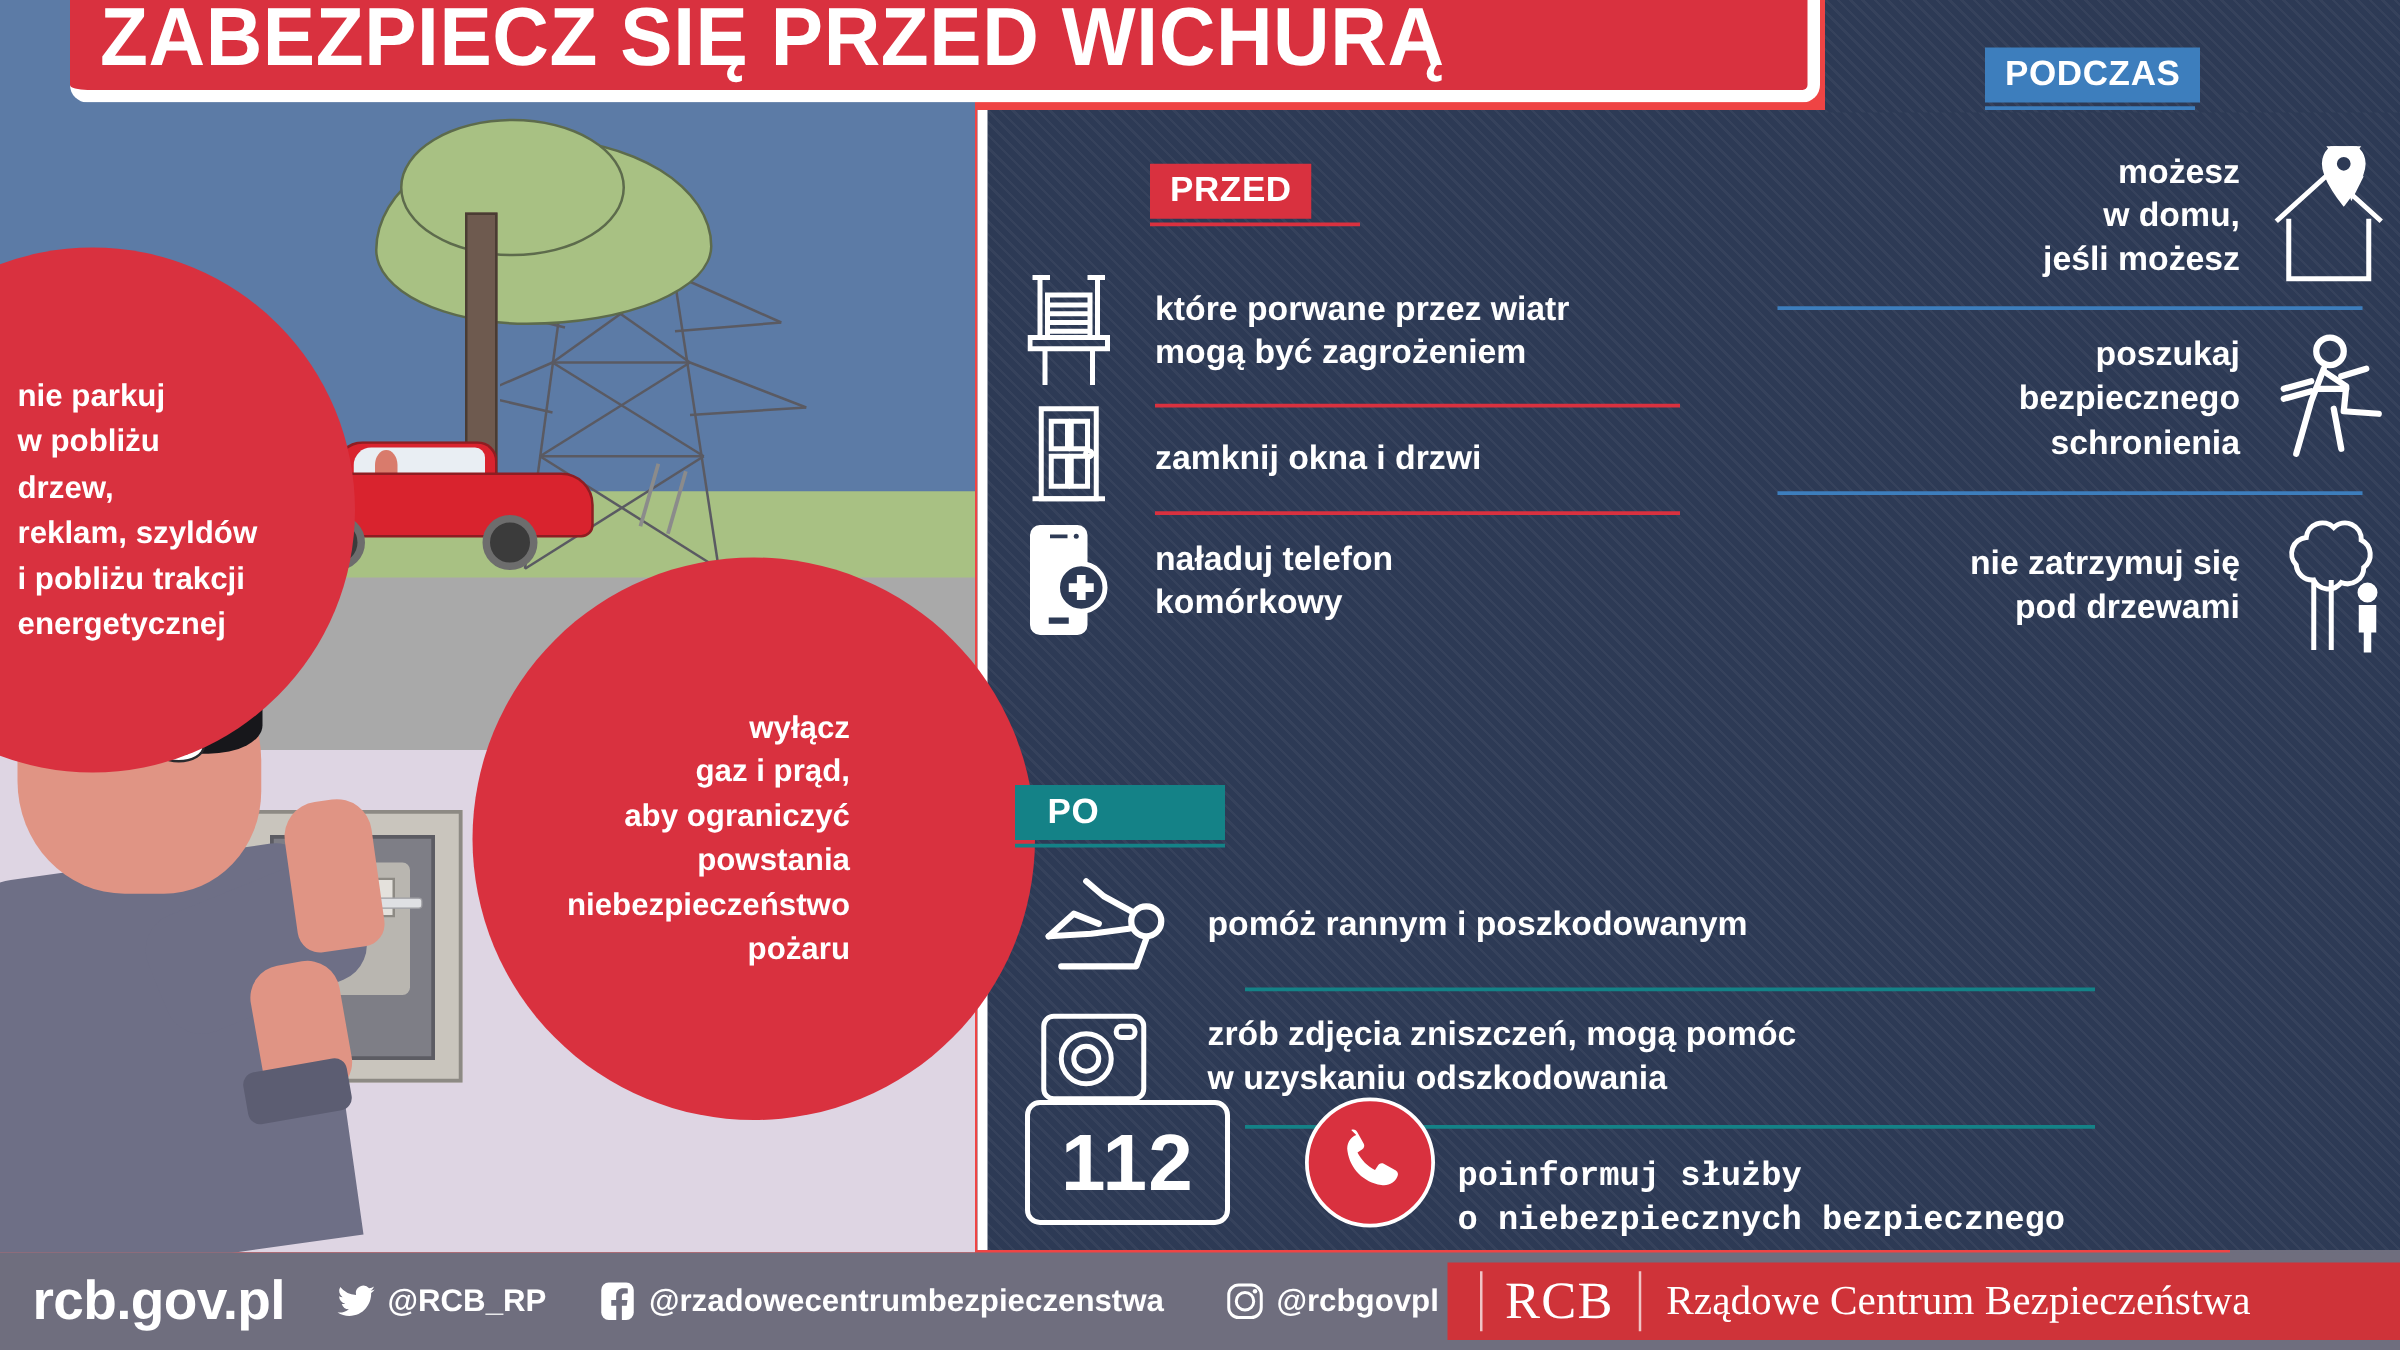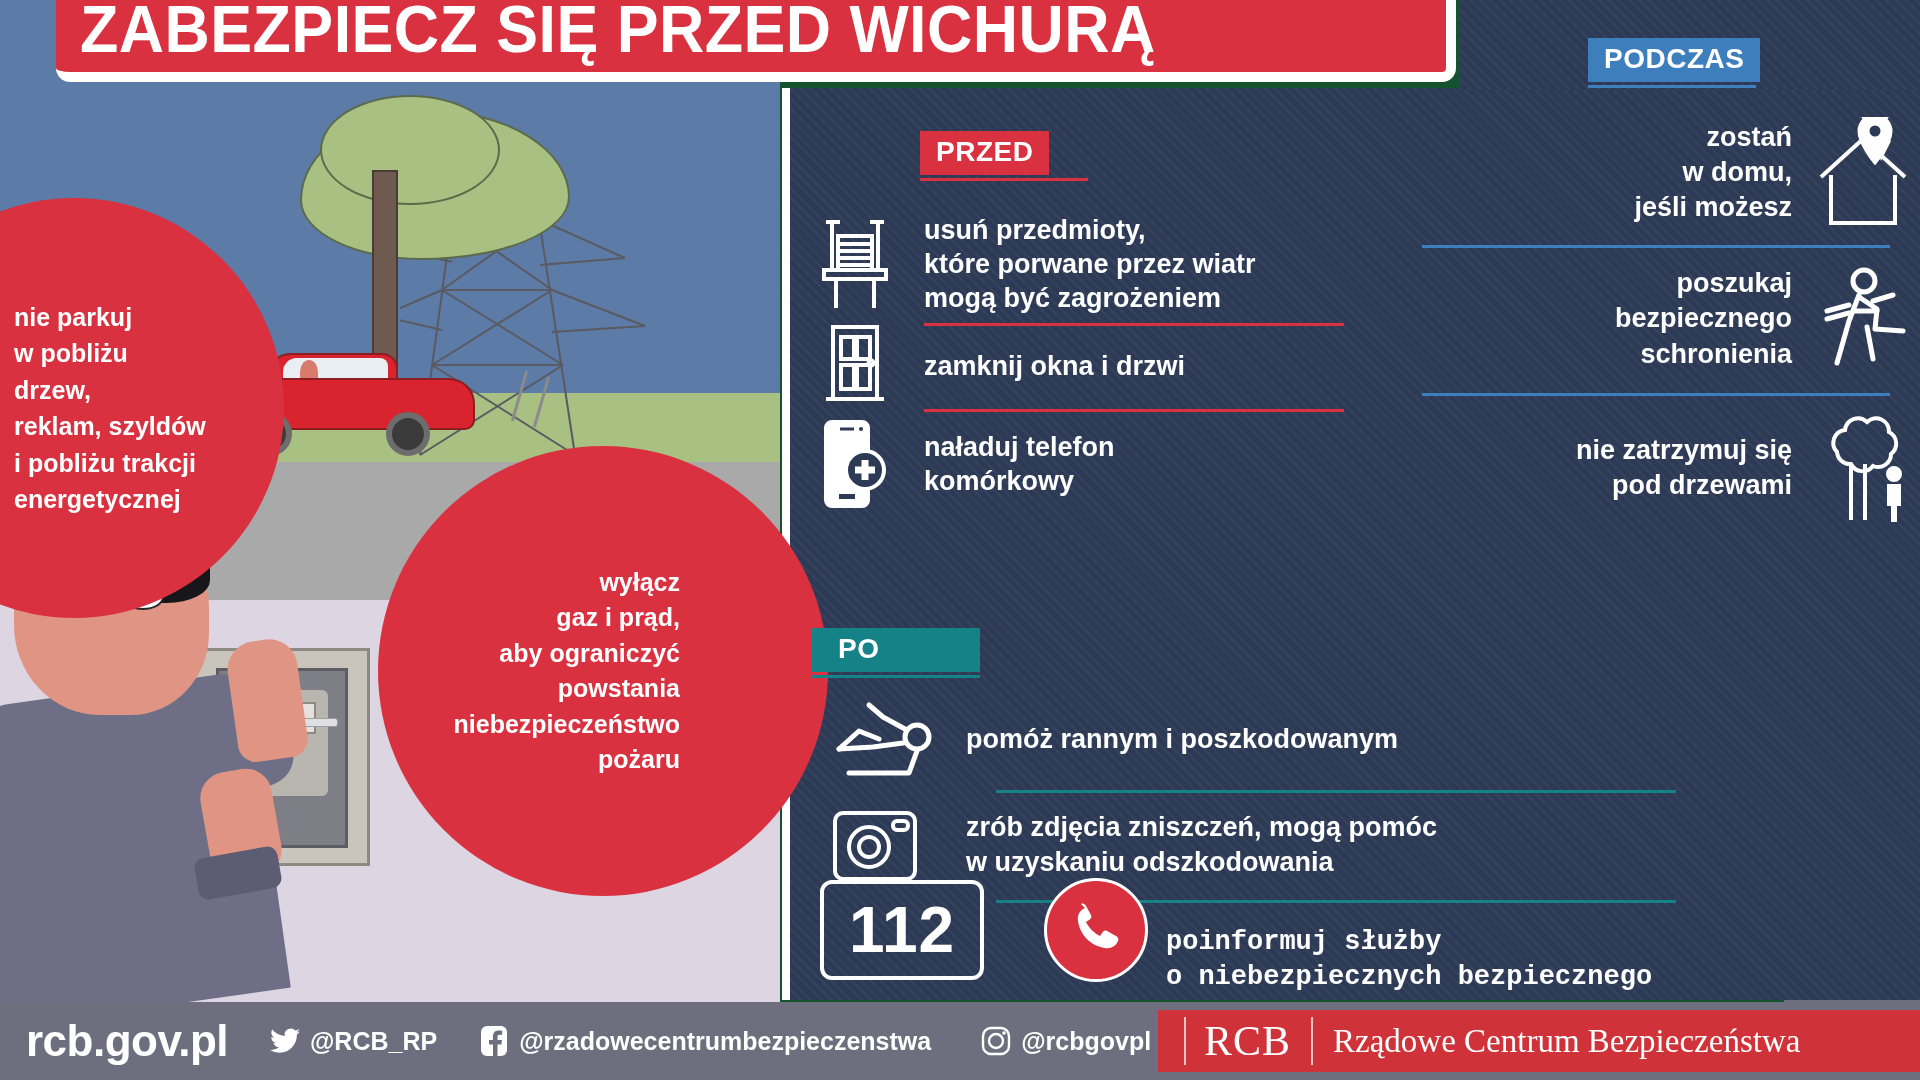--- a/index.html
+++ b/index.html
@@ -5,21 +5,21 @@
   * { box-sizing: border-box; margin: 0; padding: 0; }
   html, body {
     width: 1920px; height: 1080px;
     font-family: "Liberation Sans", sans-serif;
     overflow: hidden;
     background: #6f6e7e;
   }
   #poster {
     position: relative;
     width: 1784px; height: 1080px;
-    background: #14532d;
+    background: #ef4444;
   }
 
   
   #left-panel {
     position: absolute; left: 0; top: 0;
     width: 780px; height: 1002px;
     overflow: hidden;
   }
   .sky {
     position: absolute; left: 0; top: 0;
@@ -535,21 +535,20 @@
         <svg width="66" height="92" viewBox="0 0 66 92" fill="none" stroke="#ffffff" stroke-width="4">
           <path d="M10 4 v46 M56 4 v46"></path>
           <path d="M4 4 h14 M48 4 h14"></path>
           <rect x="16" y="18" width="34" height="34"></rect>
           <path d="M16 26 h34 M16 33 h34 M16 40 h34 M16 47 h34"></path>
           <rect x="2" y="52" width="62" height="9"></rect>
           <path d="M14 61 v29 M52 61 v29"></path>
         </svg>
       </div>
       <div class="txt">
-        <div>usuń przedmioty,</div>
         <div>które porwane przez wiatr</div>
         <div>mogą być zagrożeniem</div>
       </div>
     </div>
     <div class="row-sep sep-red" style="left:124px; top:118px; width:420px;"></div>
 
     <div class="row" style="height:86px;">
       <div class="ico">
         <svg width="62" height="86" viewBox="0 0 62 86" fill="none" stroke="#ffffff" stroke-width="4">
           <rect x="9" y="4" width="44" height="72"></rect>
@@ -582,21 +581,21 @@
         <div>naładuj telefon</div>
         <div>komórkowy</div>
       </div>
     </div>
   </div>
 
   <div id="podczas-col">
 
     <div class="row-r" style="height:145px;">
       <div class="txt">
-        <div>zostań</div>
+        <div>możesz</div>
         <div>w domu,</div>
         <div>jeśli możesz</div>
       </div>
       <div class="ico">
         <svg width="104" height="112" viewBox="0 0 104 112" fill="none" stroke="#ffffff" stroke-width="4">
           <path d="M8 60 L50 22 L92 60"></path>
           <path d="M18 58 v48 h64 v-48"></path>
           <path d="M62 8 a16 16 0 1 1 0.01 0 Z M62 24 L68 44 L78 24" fill="#ffffff" stroke="none"></path>
           <path d="M78 14 a16 16 0 1 0 -32 0 c0 13 16 32 16 32 s16 -19 16 -32 z" fill="#ffffff" stroke="#ffffff" stroke-width="3"></path>
           <circle cx="62" cy="14" r="7" fill="#2d3a55" stroke="#ffffff" stroke-width="3"></circle>

